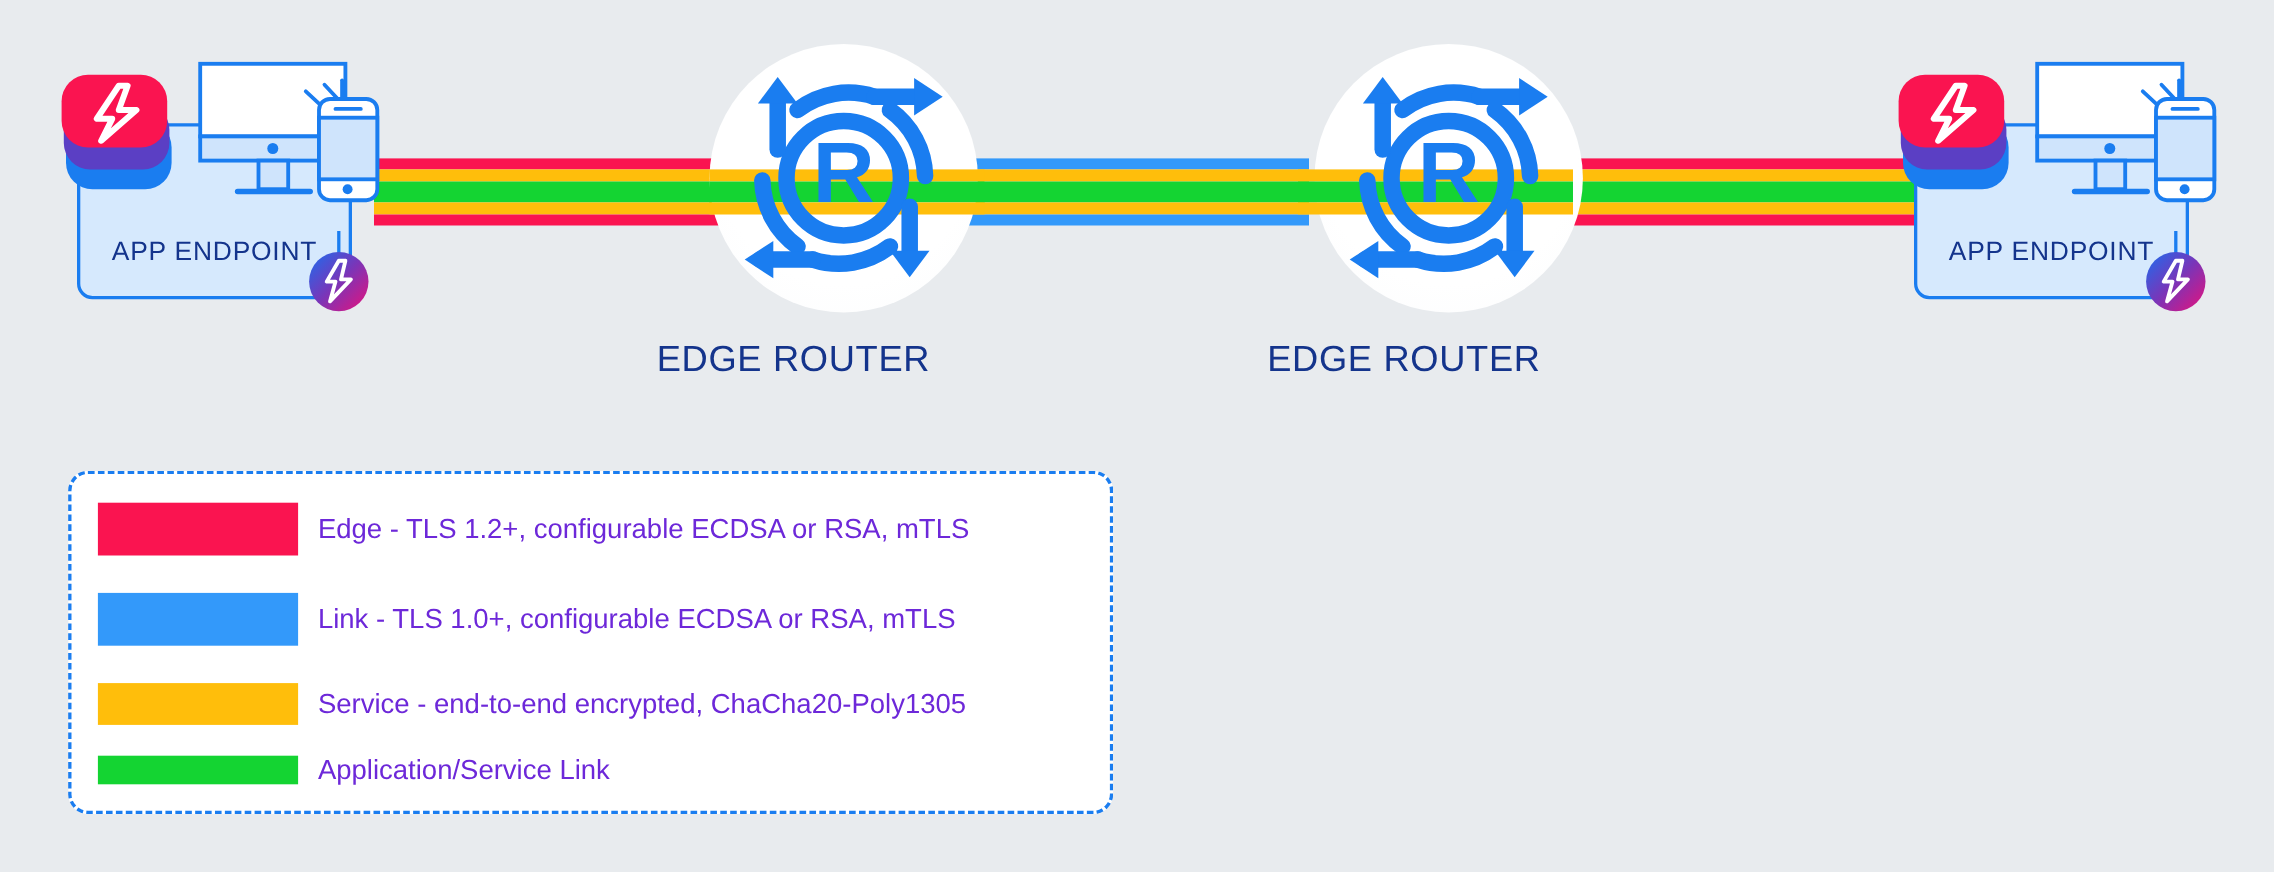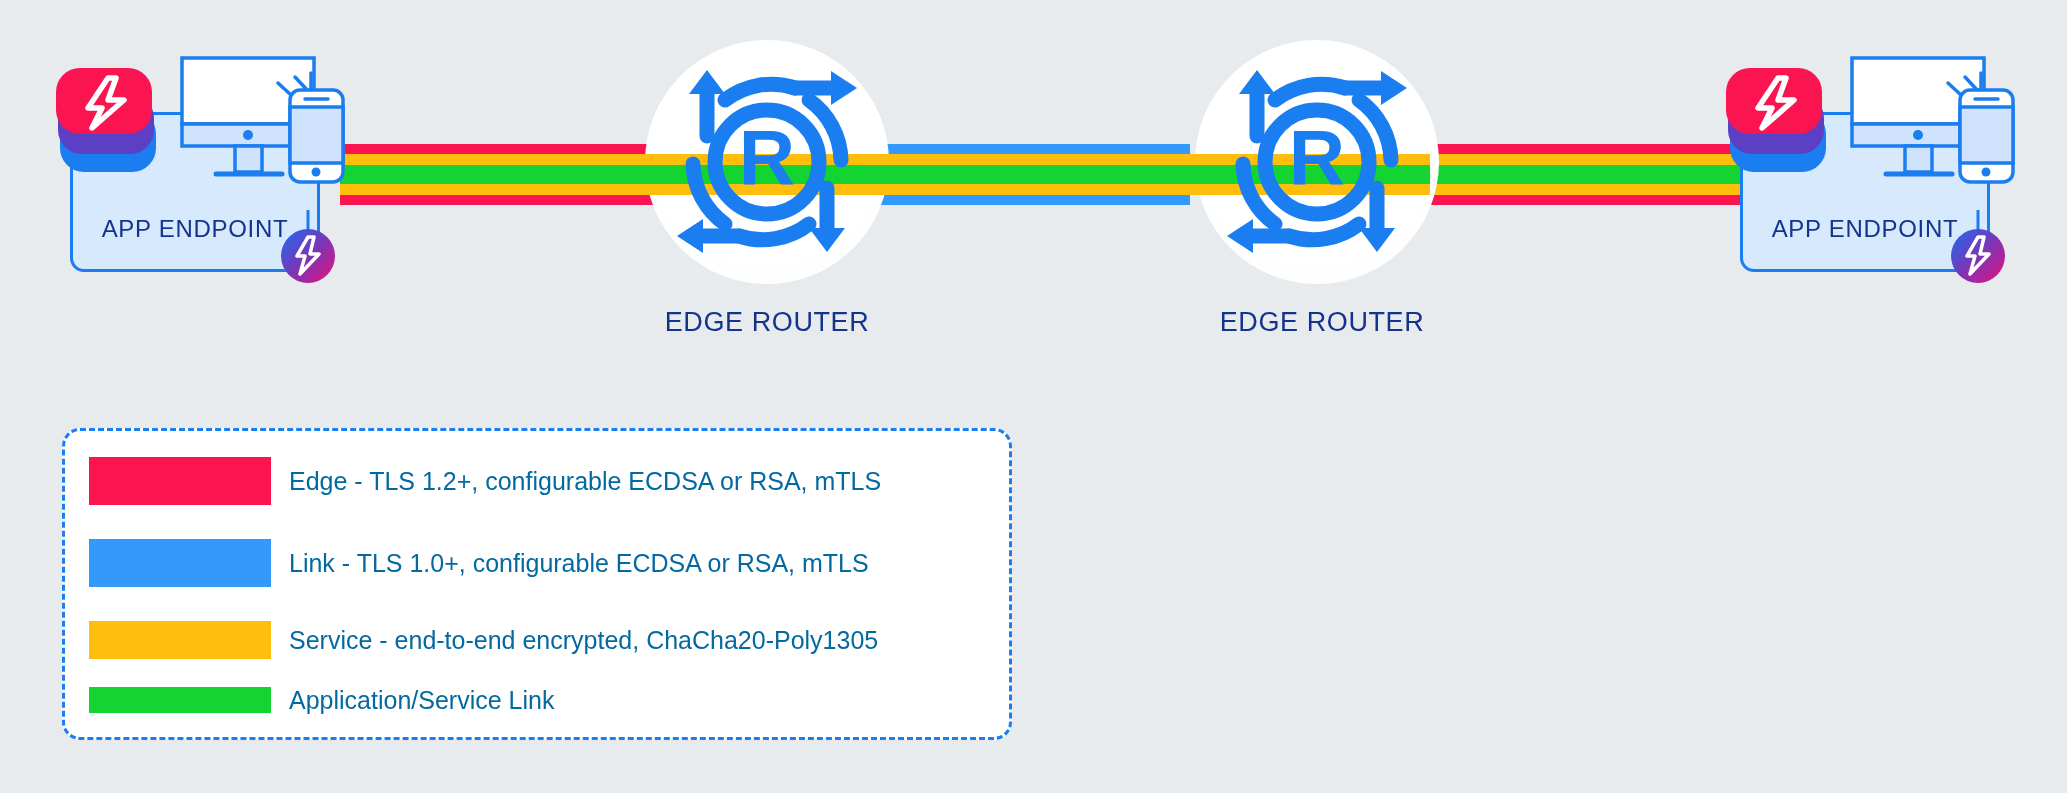--- a/index.html
+++ b/index.html
@@ -16,22 +16,22 @@
   .pipe{position:absolute;}
   .band{position:absolute;}
 
   
   .router-circle{
     position:absolute;width:244px;height:244px;border-radius:50%;
     background:radial-gradient(circle at 50% 42%,#ffffff 0%,#ffffff 62%,#fbfcfd 100%);
   }
   .router-icon{position:absolute;width:244px;height:244px;}
   .router-label{
-    position:absolute;text-align:center;width:340px;
-    color:#14348c;font-size:27px;letter-spacing:.6px;white-space:nowrap;
+    position:absolute;width:340px;
+    color:#14348c;font-size:33px;letter-spacing:.6px;white-space:nowrap;
   }
 
   
   .endpoint-box{
     position:absolute;background:#d6e9fd;border:3px solid #1a7df0;
     border-radius:14px;box-sizing:border-box;
   }
   .endpoint-label{
     position:absolute;color:#14348c;font-size:24px;letter-spacing:.7px;
     white-space:nowrap;text-align:center;
@@ -45,21 +45,21 @@
 
   
   .legend{
     position:absolute;left:62px;top:428px;width:950px;height:312px;
     background:#ffffff;border:3px dashed #1a7df0;border-radius:18px;
     box-sizing:border-box;
   }
   .legend-row{position:absolute;left:0;width:100%;height:auto;}
   .legend-swatch{position:absolute;left:24px;}
   .legend-text{
-    position:absolute;left:224px;color:#0369a1;font-size:25px;white-space:nowrap;text-align:right;
+    position:absolute;left:224px;color:#6d28d9;font-size:25px;white-space:nowrap;text-align:right;
   }
 </style>
 </head>
 <body>
 
 <div class="canvas">
 
   <div class="pipe" style="left:340px;top:144px;width:420px;height:59px;">
     <div class="band" style="left:0;top:0;width:100%;height:10px;background:#fa1450;"></div>
     <div class="band" style="left:0;top:10px;width:100%;height:11px;background:#ffbe0b;"></div>

